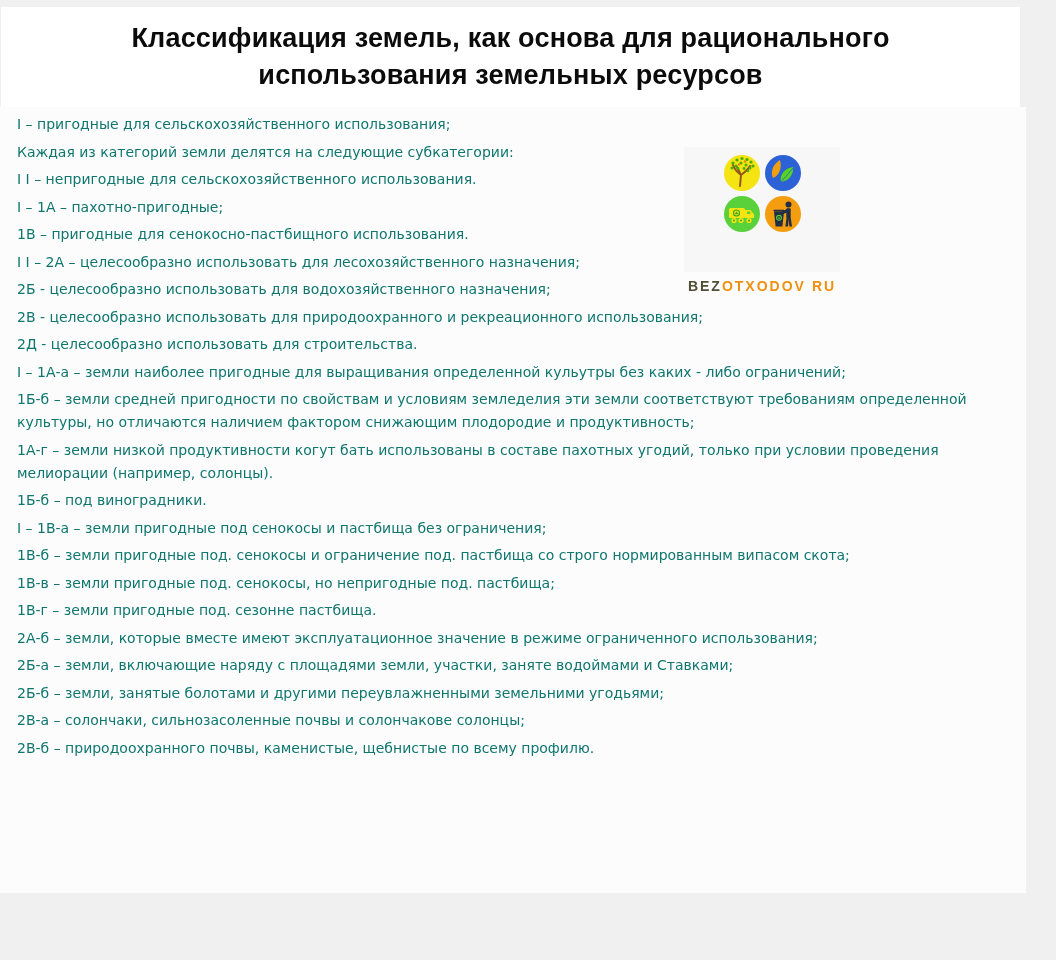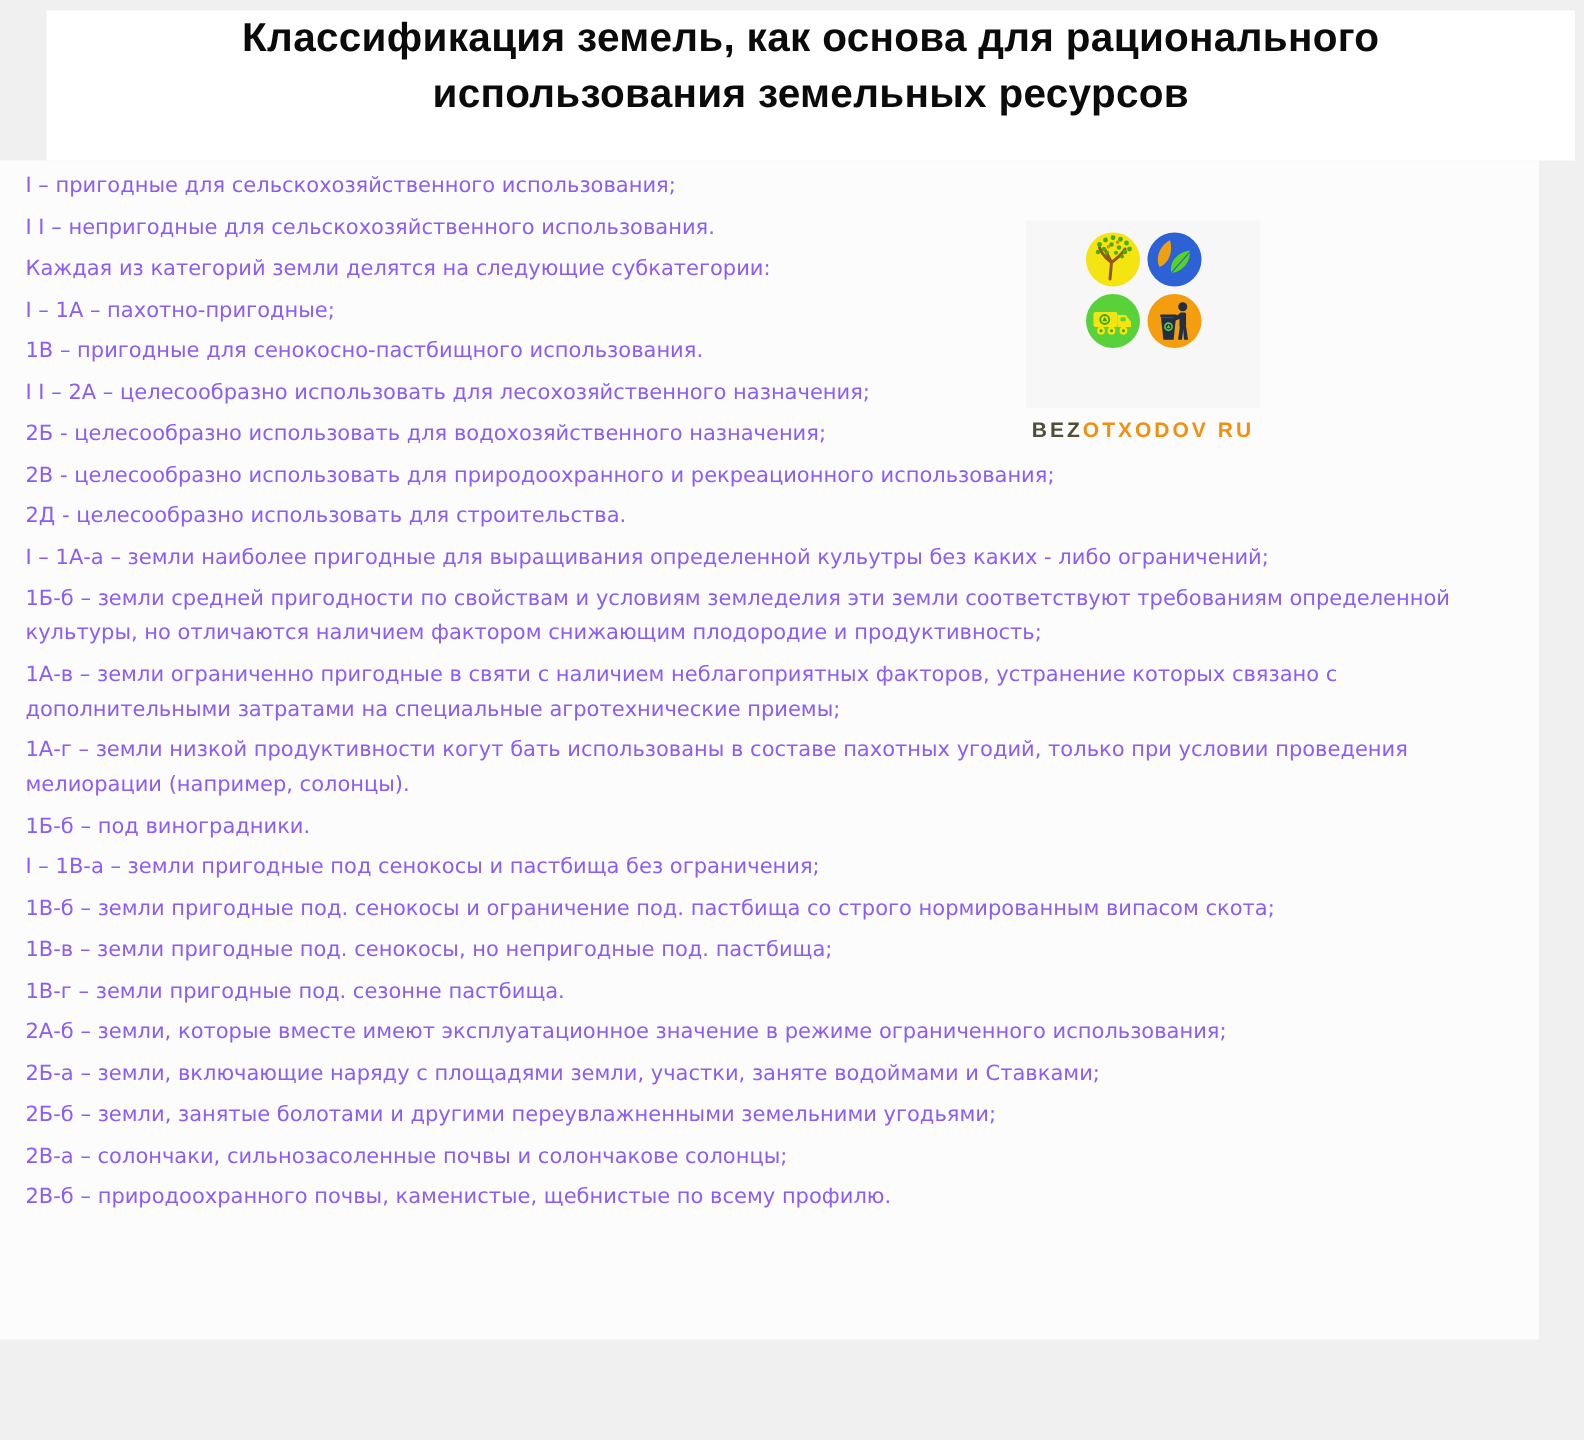--- a/index.html
+++ b/index.html
@@ -4,38 +4,38 @@
 <style>
   html,body{margin:0;padding:0;}
   .screen{
     position:relative;
     width:1056px;height:960px;
     background:#f0f0f1;
     font-family:"DejaVu Sans", sans-serif;
     overflow:hidden;
   }
   .title-card{
-    position:absolute;left:31px;top:7px;width:1019px;height:100px;
+    position:absolute;left:1px;top:7px;width:1019px;height:100px;
     background:#ffffff;
-    display:flex;flex-direction:column;
+    display:flex;flex-direction:column;justify-content:center;
   }
   .title-line{
     display:block;text-align:center;
     font-family:"Liberation Sans", sans-serif;
     font-weight:bold;font-size:27px;line-height:37px;
     color:#0b0b0b;letter-spacing:0.2px;
   }
   .body-card{
     position:absolute;left:0;top:107px;width:1026px;height:786px;
     background:#fcfcfd;
     padding:6px 16px 0 17px;box-sizing:border-box;
   }
   .body-card p{
     margin:0 0 4.5px 0;
-    font-size:14px;line-height:23px;color:#8b5cf6;
+    font-size:14px;line-height:23px;color:#0f766e;
   }
   .logo{
     position:absolute;left:684px;top:147px;width:156px;height:125px;
     background:#f7f7f7;
     display:flex;flex-direction:column;align-items:center;gap:39px;
   }
   .logo-grid{
     margin-top:8px;
     display:grid;grid-template-columns:36px 36px;grid-template-rows:36px 36px;
     gap:5px;
@@ -63,31 +63,30 @@
 
   <div class="title-card">
     <h1 style="margin:0;font-size:inherit;font-weight:inherit;">
       <span class="title-line">Классификация земель, как основа для рационального</span>
       <span class="title-line">использования земельных ресурсов</span>
     </h1>
   </div>
 
   <div class="body-card">
     <p>I – пригодные для сельскохозяйственного использования;</p>
+    <p>Каждая из категорий земли делятся на следующие субкатегории:</p>
     <p>I I – непригодные для сельскохозяйственного использования.</p>
-    <p>Каждая из категорий земли делятся на следующие субкатегории:</p>
     <p>I – 1А – пахотно-пригодные;</p>
     <p>1В – пригодные для сенокосно-пастбищного использования.</p>
     <p>I I – 2А – целесообразно использовать для лесохозяйственного назначения;</p>
     <p>2Б - целесообразно использовать для водохозяйственного назначения;</p>
     <p>2В - целесообразно использовать для природоохранного и рекреационного использования;</p>
     <p>2Д - целесообразно использовать для строительства.</p>
     <p>I – 1А-а – земли наиболее пригодные для выращивания определенной кульутры без каких - либо ограничений;</p>
     <p>1Б-б – земли средней пригодности по свойствам и условиям земледелия эти земли соответствуют требованиям определенной культуры, но отличаются наличием фактором снижающим плодородие и продуктивность;</p>
-    <p>1А-в – земли ограниченно пригодные в святи с наличием неблагоприятных факторов, устранение которых связано с дополнительными затратами на специальные агротехнические приемы;</p>
     <p>1А-г – земли низкой продуктивности когут бать использованы в составе пахотных угодий, только при условии проведения мелиорации (например, солонцы).</p>
     <p>1Б-б – под виноградники.</p>
     <p>I – 1В-а – земли пригодные под сенокосы и пастбища без ограничения;</p>
     <p>1В-б – земли пригодные под. сенокосы и ограничение под. пастбища со строго нормированным випасом скота;</p>
     <p>1В-в – земли пригодные под. сенокосы, но непригодные под. пастбища;</p>
     <p>1В-г – земли пригодные под. сезонне пастбища.</p>
     <p>2А-б – земли, которые вместе имеют эксплуатационное значение в режиме ограниченного использования;</p>
     <p>2Б-а – земли, включающие наряду с площадями земли, участки, заняте водоймами и Ставками;</p>
     <p>2Б-б – земли, занятые болотами и другими переувлажненными земельними угодьями;</p>
     <p>2В-а – солончаки, сильнозасоленные почвы и солончакове солонцы;</p>

